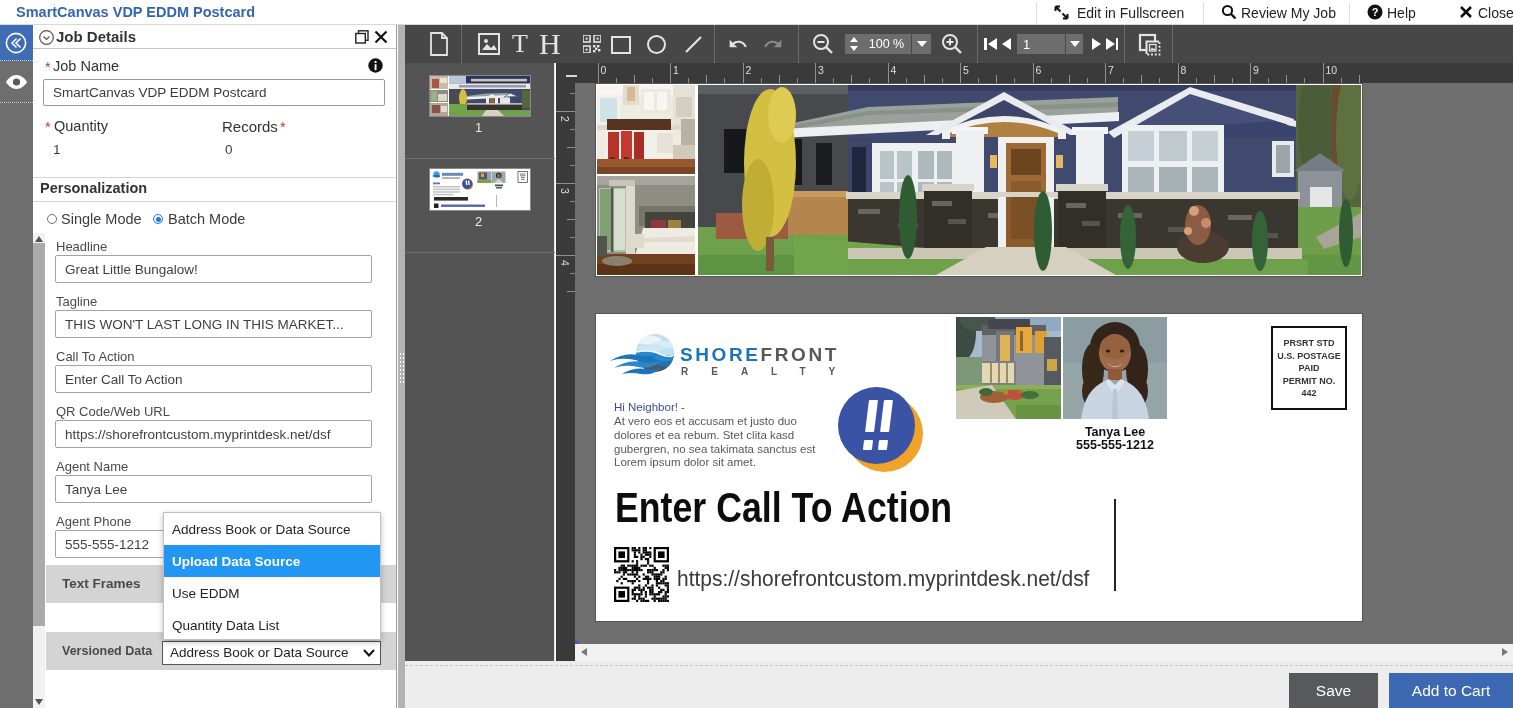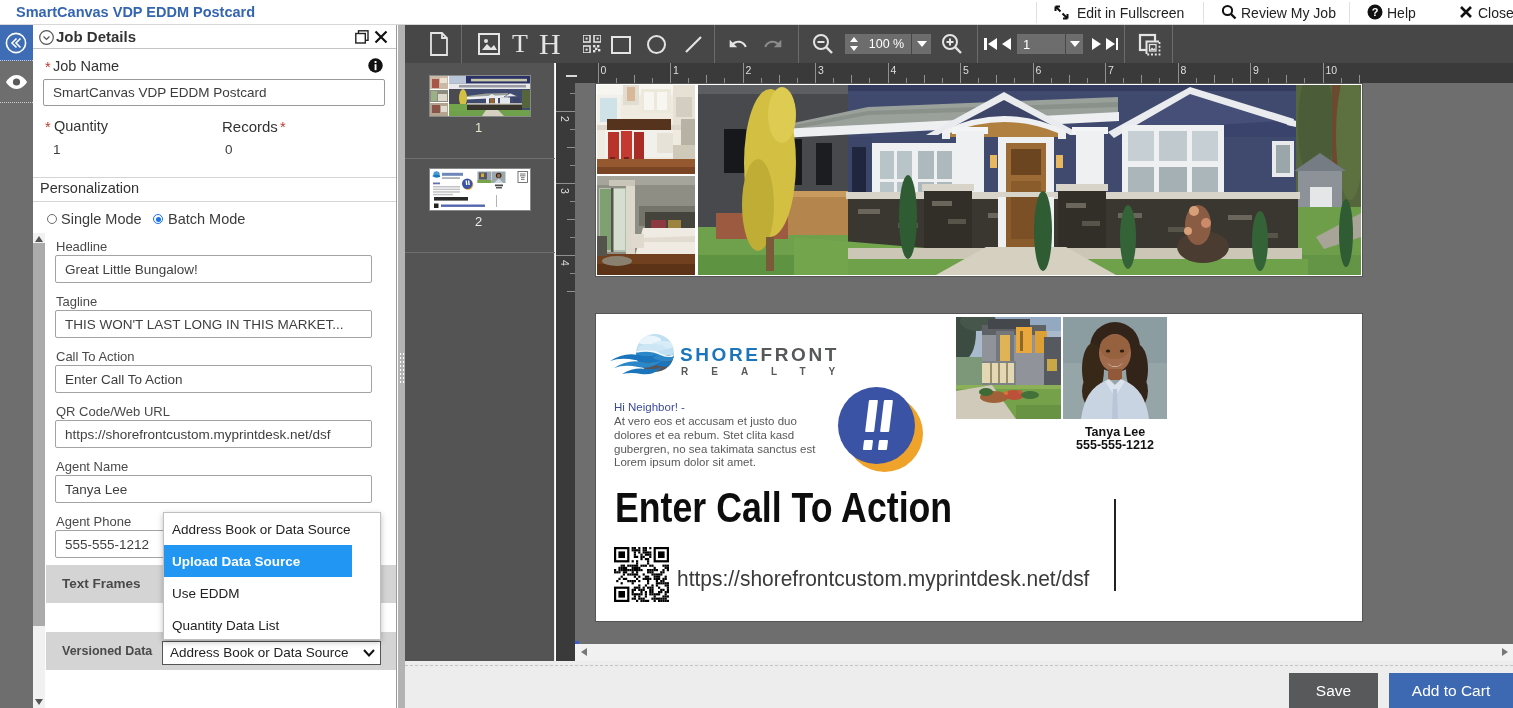--- a/index.html
+++ b/index.html
@@ -72,21 +72,21 @@
   <div class="abs" style="left:10px;top:54px;width:342px;height:27px;border:1px solid #999;border-radius:2px">
     <div class="abs" style="left:9px;top:5px;font-size:13.5px;color:#3c3c3c">SmartCanvas VDP EDDM Postcard</div>
   </div>
   <div class="abs" style="left:12px;top:94px;font-size:14.5px;color:#c0392b">*</div>
   <div class="abs" style="left:21px;top:93px;font-size:14.5px;color:#333">Quantity</div>
   <div class="abs" style="left:189px;top:93px;font-size:15px;color:#333">Records</div>
   <div class="abs" style="left:247px;top:94px;font-size:14.5px;color:#c0392b">*</div>
   <div class="abs" style="left:20px;top:117px;font-size:13.5px;color:#3c3c3c">1</div>
   <div class="abs" style="left:192px;top:117px;font-size:13.5px;color:#3c3c3c">0</div>
   <div class="abs" style="left:0;top:152px;width:363px;height:1px;background:#d4d4d4"></div>
-  <div class="abs" style="left:7px;top:155px;font-size:14.5px;font-weight:normal;color:#333">Personalization</div>
+  <div class="abs" style="left:7px;top:155px;font-size:14.5px;font-weight:bold;color:#333">Personalization</div>
   <div class="abs" style="left:0;top:176px;width:363px;height:1px;background:#d4d4d4"></div>
 
   <div class="abs" style="left:14px;top:189px;width:10px;height:10px;border:1.5px solid #6d6d6d;border-radius:50%"></div>
   <div class="abs" style="left:28px;top:186px;font-size:14.5px;color:#3c3c3c">Single Mode</div>
   <div class="abs" style="left:120px;top:189px;width:10px;height:10px;border:1.5px solid #1a73e8;border-radius:50%"></div>
   <div class="abs" style="left:122.5px;top:191.5px;width:5px;height:5px;background:#1a73e8;border-radius:50%"></div>
   <div class="abs" style="left:135px;top:186px;font-size:14.5px;color:#3c3c3c">Batch Mode</div>
 
   <div class="abs" style="left:0;top:208px;width:12px;height:475px;background:#f1f1f1">
     <div class="abs" style="left:2px;top:3px;width:0;height:0;border-left:4px solid transparent;border-right:4px solid transparent;border-bottom:6px solid #555"></div>
@@ -128,21 +128,21 @@
   <div class="abs" style="left:129px;top:616px;width:219px;height:24px;background:#fff;border:1.5px solid #555">
     <div class="abs" style="left:7px;top:3px;font-size:13.5px;color:#222">Address Book or Data Source</div>
     <svg class="abs" style="left:200px;top:7px" width="12" height="8" viewBox="0 0 12 8">
         <path d="M1 1 L6 6.5 L11 1" stroke="#111" stroke-width="2" fill="none"></path>
       </svg>
   </div>
   <div class="abs" style="left:19px;top:688px;font-size:14.5px;color:#3c3c3c">Map Mailing Data</div>
 
   <div class="abs" style="left:130px;top:487px;width:218px;height:128px;background:#fff;border:1px solid #c0c0c0;box-shadow:0 2px 6px rgba(0,0,0,0.25)">
     <div class="abs" style="left:8px;top:9px;font-size:13.5px;color:#222">Address Book or Data Source</div>
-    <div class="abs" style="left:0;top:32px;width:188px;height:32px;background:#2196f3">
+    <div class="abs" style="left:0;top:32px;width:216px;height:32px;background:#2196f3">
       <div class="abs" style="left:8px;top:9px;font-size:13.5px;font-weight:bold;color:#fff">Upload Data Source</div>
     </div>
     <div class="abs" style="left:8px;top:73px;font-size:13.5px;color:#222">Use EDDM</div>
     <div class="abs" style="left:8px;top:105px;font-size:13.5px;color:#222">Quantity Data List</div>
   </div>
 </div>
 
 <div class="abs" style="left:398px;top:25px;width:7px;height:683px;background:#b3b3b3"></div>
 <div class="abs" style="left:399px;top:352px;width:5px;height:31px;background-image:radial-gradient(#ffffff 30%,transparent 32%);background-size:3px 4px"></div>
 
@@ -662,20 +662,21 @@
 <path d="M44 46 Q52 53 60 46 Q56 50 52 50 Q48 50 44 46" fill="#f2ece4"></path>
 <rect x="45" y="52" width="14" height="11" fill="#91583a"></rect>
 <path d="M18 102 Q22 72 42 64 L52 68 L62 64 Q82 72 86 102 Z" fill="#c9d4e2"></path>
 <path d="M42 64 L52 80 L62 64 L58 62 L52 68 L46 62 Z" fill="#dbe4ee"></path>
 <path d="M50 72 L54 72 L55 102 L49 102 Z" fill="#b8c6d8"></path>
 </svg>
       </div>
     <div class="abs" style="left:467px;top:111px;width:104px;text-align:center;font-size:12.5px;font-weight:bold;color:#111">Tanya Lee</div>
     <div class="abs" style="left:467px;top:124px;width:104px;text-align:center;font-size:12.5px;font-weight:bold;color:#111">555-555-1212</div>
 
+    <div class="abs" style="left:675px;top:12px;width:76px;height:84px;border:2px solid #111;text-align:center;font-size:9px;font-weight:bold;color:#333;line-height:12.6px;padding-top:9px">PRSRT STD<br>U.S. POSTAGE<br>PAID<br>PERMIT NO.<br>442</div>
 
     <div class="abs" style="left:19px;top:170px;font-size:42px;font-weight:bold;color:#0d0d0d;transform:scaleX(0.85);transform-origin:0 0">Enter Call To Action</div>
 
     <div class="abs" style="left:18px;top:233px;width:55px;height:55px">
         <svg width="55" height="55" viewBox="0 0 55 55" xmlns="http://www.w3.org/2000/svg" style="position:absolute;left:0;top:0">
           <rect x="0.00" y="0.00" width="15.40" height="15.40" fill="#000"></rect>
           <rect x="2.20" y="2.20" width="11.00" height="11.00" fill="#fff"></rect>
           <rect x="4.40" y="4.40" width="6.60" height="6.60" fill="#000"></rect>
           <rect x="39.60" y="0.00" width="15.40" height="15.40" fill="#000"></rect>
           <rect x="41.80" y="2.20" width="11.00" height="11.00" fill="#fff"></rect>

